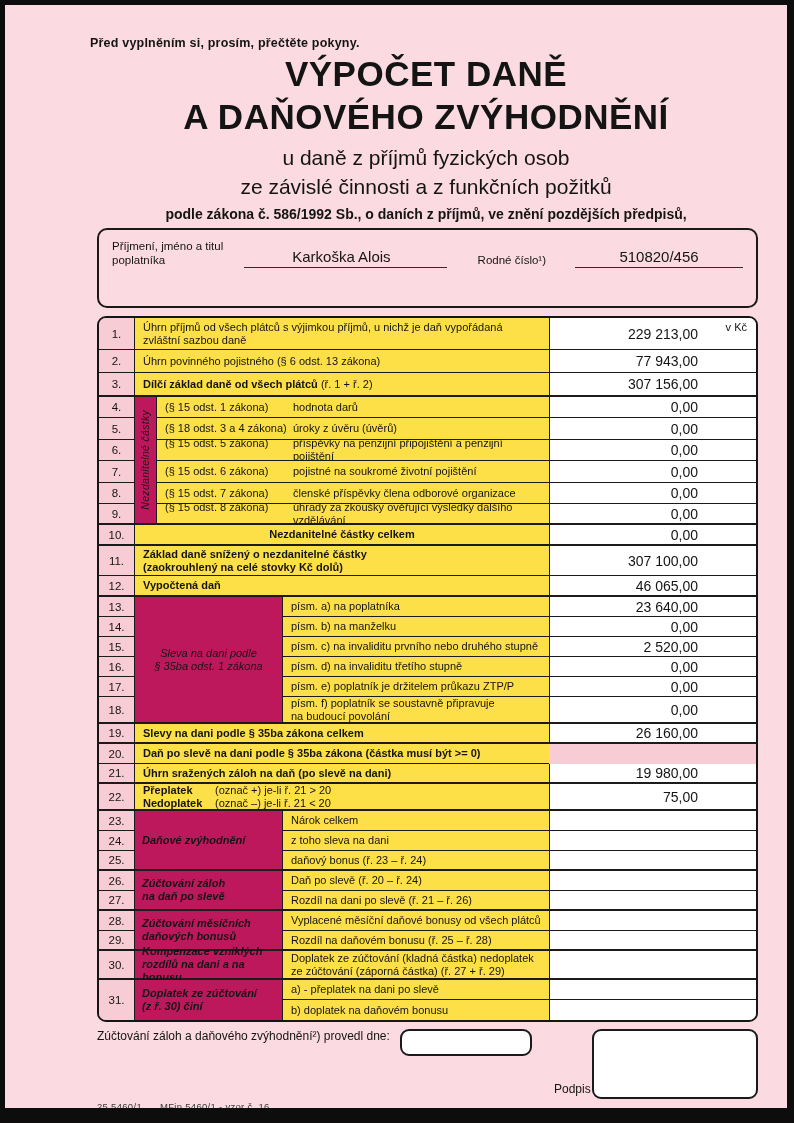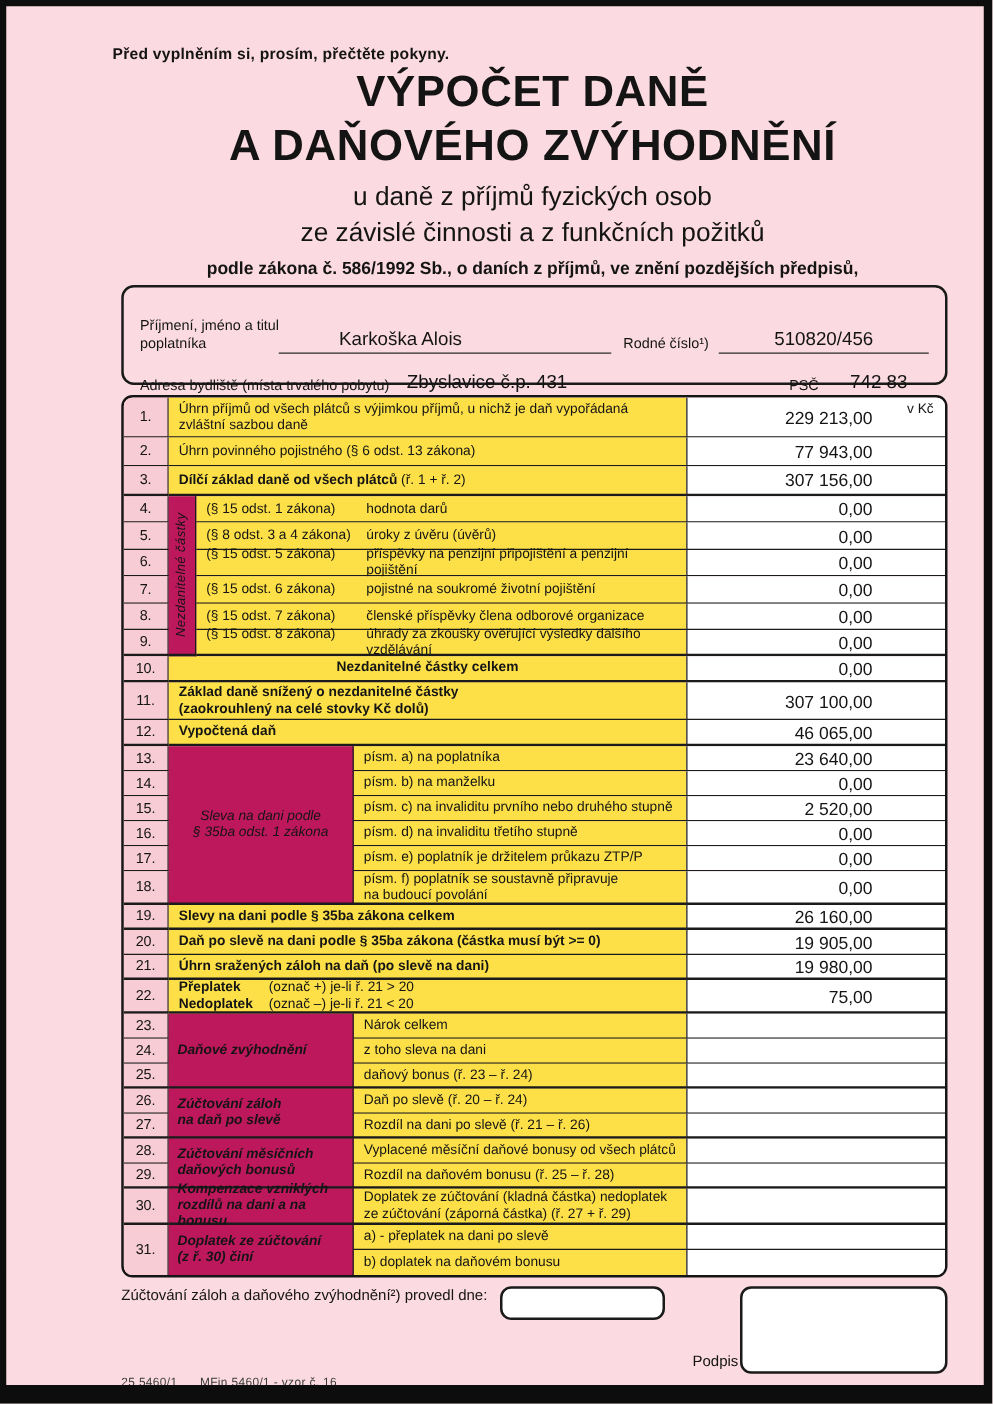--- a/index.html
+++ b/index.html
@@ -21,21 +21,21 @@
   .t2 { font-size:21px; font-weight:normal; line-height:1.35; }
   .t2.first { margin-top:6px; }
   .t3 { font-size:14px; font-weight:bold; line-height:1.4; }
   .t3.first { margin-top:4px; }
 
   .infobox {
     position:absolute; left:92px; top:223px; width:661px; height:80px;
     box-sizing:border-box; border:2px solid #1a1a1a; border-radius:10px;
   }
   .inforow { display:flex; align-items:flex-end; padding:0 13px; }
-  .inforow.r1 { margin-top:24px; }
+  .inforow.r1 { margin-top:9px;gap:21px; }
   .inforow.r2 { margin-top:15px; }
   .ilabel { font-size:11.5px; line-height:1.25; white-space:nowrap; }
   .ilabel.pad { margin:0 8px 0 10px; }
   .ufield { border-bottom:1.5px solid #2b2b2b; min-height:18px; display:flex; align-items:flex-end; }
   .grow { flex:1; }
   .w170 { width:168px; justify-content:center; }
   .w80 { width:80px; justify-content:center; }
   .fval { font-size:15px; line-height:1.1; padding-bottom:1px; }
   .indent1 { margin-left:48px; }
   .indent2 { margin-left:14px; }
@@ -116,30 +116,20 @@
         <div>poplatníka</div>
       </div>
       <div class="ufield grow">
         <span class="fval indent1">Karkoška Alois</span>
       </div>
       <div class="ilabel pad">Rodné číslo¹)</div>
       <div class="ufield w170">
         <span class="fval">510820/456</span>
       </div>
     </div>
-    <div class="inforow r2">
-      <div class="ilabel">Adresa bydliště (místa trvalého pobytu)</div>
-      <div class="ufield grow">
-        <span class="fval indent2">Zbyslavice č.p. 431</span>
-      </div>
-      <div class="ilabel pad">PSČ</div>
-      <div class="ufield w80">
-        <span class="fval">742 83</span>
-      </div>
-    </div>
   </div>
 
   <div class="taxtable" id="taxtable" style="grid-template-rows: 32px 23px 24px 21px 22px 21px 22px 21px 21px 21px 30px 21px 20px 20px 20px 20px 20px 27px 20px 20px 20px 27px 20px 20px 20px 20px 20px 20px 20px 29px 20px 20px;">
       <div class="cell numcell" style="grid-area: 1 / 1 / span 1;">1.</div>
       <div class="cell labcell" style="grid-area: 1 / 2 / auto / 5;">
         <div class="ltext"><span>Úhrn příjmů od všech plátců s výjimkou příjmů, u nichž je daň vypořádaná
 zvláštní sazbou daně</span></div>
       </div>
       <div class="cell valcell" style="grid-area: 1 / 5;">
         <span>229 213,00</span>
@@ -165,21 +155,21 @@
           <span class="sub1">(§ 15 odst. 1 zákona)</span>
           <span class="sub2">hodnota darů</span>
         </div>
       </div>
       <div class="cell valcell" style="grid-area: 4 / 5;">
         <span>0,00</span>
       </div>
       <div class="cell numcell" style="grid-area: 5 / 1 / span 1;">5.</div>
       <div class="cell labcell" style="grid-area: 5 / 3 / auto / 5;">
         <div class="subrow">
-          <span class="sub1">(§ 8 odst. 3 a 4 zákona)</span>
+          <span class="sub1">(§ 18 odst. 3 a 4 zákona)</span>
           <span class="sub2">úroky z úvěru (úvěrů)</span>
         </div>
       </div>
       <div class="cell valcell" style="grid-area: 5 / 5;">
         <span>0,00</span>
       </div>
       <div class="cell numcell" style="grid-area: 6 / 1 / span 1;">6.</div>
       <div class="cell labcell" style="grid-area: 6 / 3 / auto / 5;">
         <div class="subrow">
           <span class="sub1">(§ 15 odst. 5 zákona)</span>
@@ -287,23 +277,20 @@
       <div class="cell numcell" style="grid-area: 19 / 1 / span 1; border-bottom-width: 2.2px;">19.</div>
       <div class="cell labcell" style="grid-area: 19 / 2 / auto / 5; border-bottom-width: 2.2px;">
         <div class="ltext"><span class="b">Slevy na dani podle § 35ba zákona celkem</span></div>
       </div>
       <div class="cell valcell" style="grid-area: 19 / 5; border-bottom-width: 2.2px;">
         <span>26 160,00</span>
       </div>
       <div class="cell numcell" style="grid-area: 20 / 1 / span 1;">20.</div>
       <div class="cell labcell" style="grid-area: 20 / 2 / auto / 5;">
         <div class="ltext"><span class="b">Daň po slevě na dani podle § 35ba zákona (částka musí být &gt;= 0)</span></div>
-      </div>
-      <div class="cell valcell" style="grid-area: 20 / 5;">
-        <span>19 905,00</span>
       </div>
       <div class="cell numcell" style="grid-area: 21 / 1 / span 1; border-bottom-width: 2.2px;">21.</div>
       <div class="cell labcell" style="grid-area: 21 / 2 / auto / 5; border-bottom-width: 2.2px;">
         <div class="ltext"><span class="b">Úhrn sražených záloh na daň (po slevě na dani)</span></div>
       </div>
       <div class="cell valcell" style="grid-area: 21 / 5; border-bottom-width: 2.2px;">
         <span>19 980,00</span>
       </div>
       <div class="cell numcell" style="grid-area: 22 / 1 / span 1; border-bottom-width: 2.2px;">22.</div>
       <div class="cell labcell" style="grid-area: 22 / 2 / auto / 5; border-bottom-width: 2.2px;">

